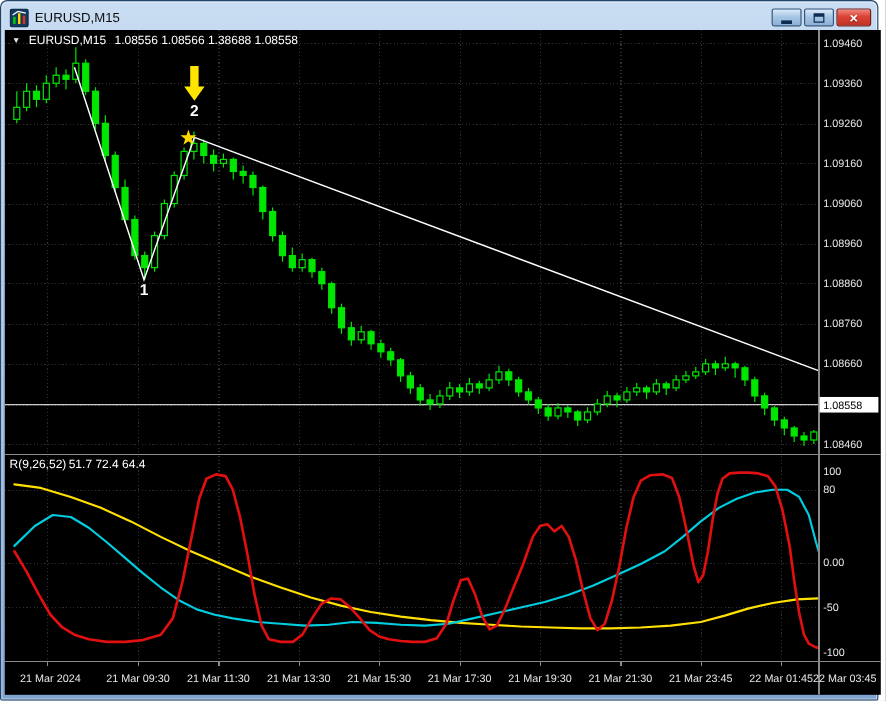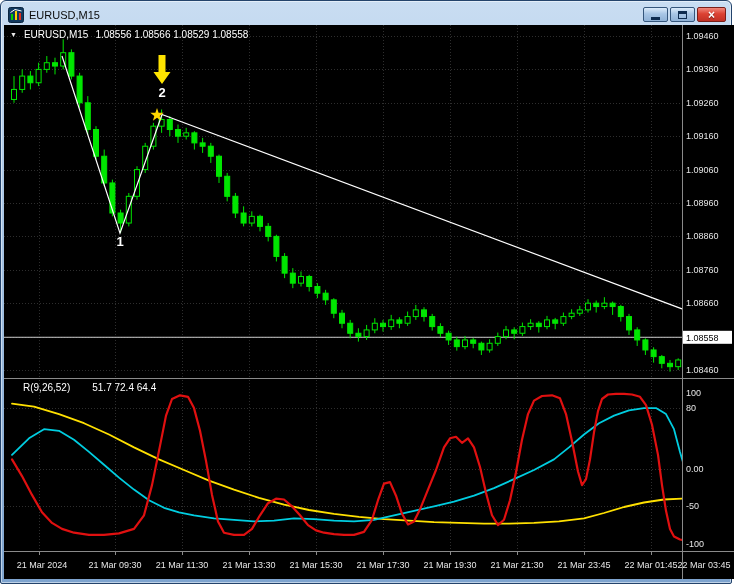--- a/index.html
+++ b/index.html
@@ -22,22 +22,22 @@
   .btn.close{width:29px;border-color:#7a1f1a;background:linear-gradient(#f0887c,#dc4233 45%,#c23125);}
   .gmin{width:9px;height:3px;background:#0e2c50;margin-top:7px;}
   .gmax{width:9px;height:8px;border:1px solid #0e2c50;border-top-width:3px;}
   .gclose{color:#fff;font-size:12px;font-weight:bold;line-height:12px;text-shadow:0 1px 1px rgba(0,0,0,.45);}
   .content{position:relative;width:730px;height:554px;background:#000;overflow:hidden;}
   #chart-svg{position:absolute;left:0;top:0;display:block;}
   #chart-svg text{font-family:"Liberation Sans",sans-serif;}
   .chart-label{position:absolute;left:6px;top:4px;font-size:10px;color:#ffffff;
                display:flex;align-items:center;gap:7px;white-space:nowrap;}
   .chart-label .dd{font-size:7px;line-height:10px;color:#e8e8e8;}
-  .ind-label{position:absolute;left:19px;top:357px;font-size:10px;color:#ffffff;
-             display:flex;gap:22px;white-space:nowrap;}
+  .ind-label{position:absolute;left:4px;top:357px;font-size:10px;color:#ffffff;
+             display:flex;gap:2px;white-space:nowrap;}
   .marker{position:absolute;width:24px;text-align:center;color:#ffffff;
           font-weight:bold;font-size:13px;line-height:14px;}
   #marker1{left:104px;top:210px;}
   #marker2{left:146px;top:61px;}
   .noselect{user-select:none;}
 </style>
 </head>
 <body class="noselect">
 
 <div class="window">
@@ -333,21 +333,21 @@
         </g>
         <g>
           <rect x="679" y="305.8" width="49" height="13" fill="#ffffff"></rect>
           <text x="682" y="315.8" font-size="9" fill="#000000">1.08558</text>
         </g>
       </svg>
 
     <div class="chart-label">
       <span class="dd">▼</span>
       <span>EURUSD,M15</span>
-      <span>1.08556 1.08566 1.08529 1.08558</span>
+      <span>1.08556 1.08566 1.38688 1.08558</span>
     </div>
 
     <div class="ind-label">
       <span>R(9,26,52)</span>
       <span>51.7 72.4 64.4</span>
     </div>
 
     <div class="marker" id="marker1">1</div>
     <div class="marker" id="marker2">2</div>
   </div>

